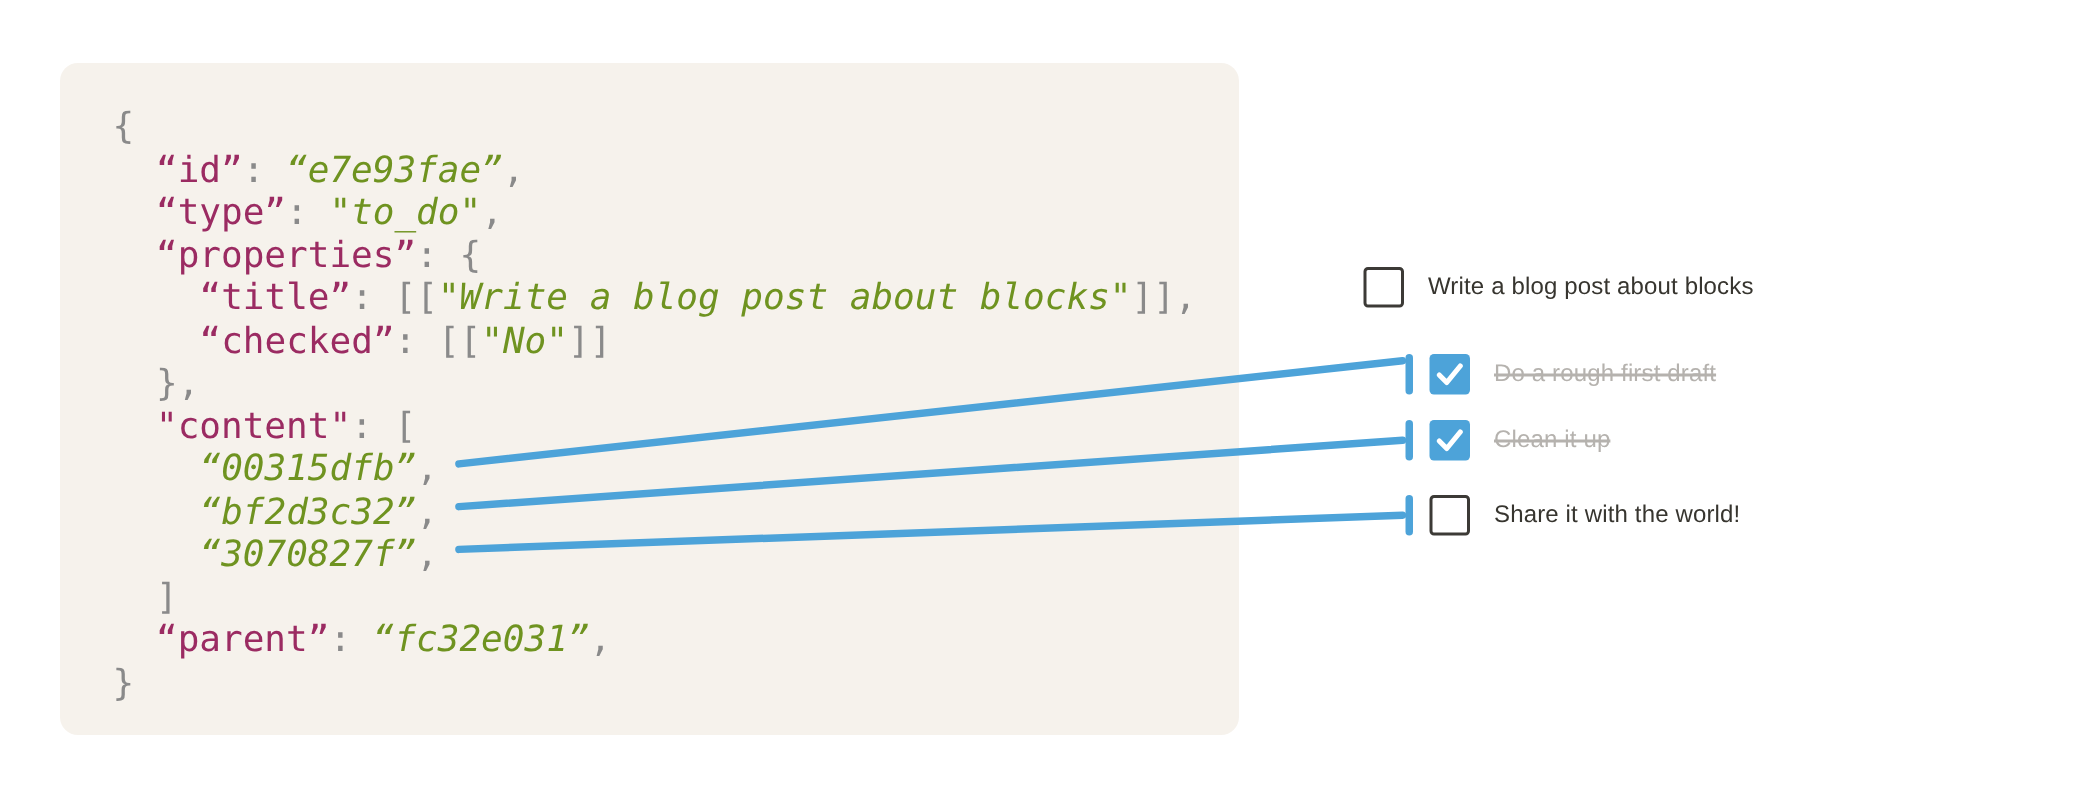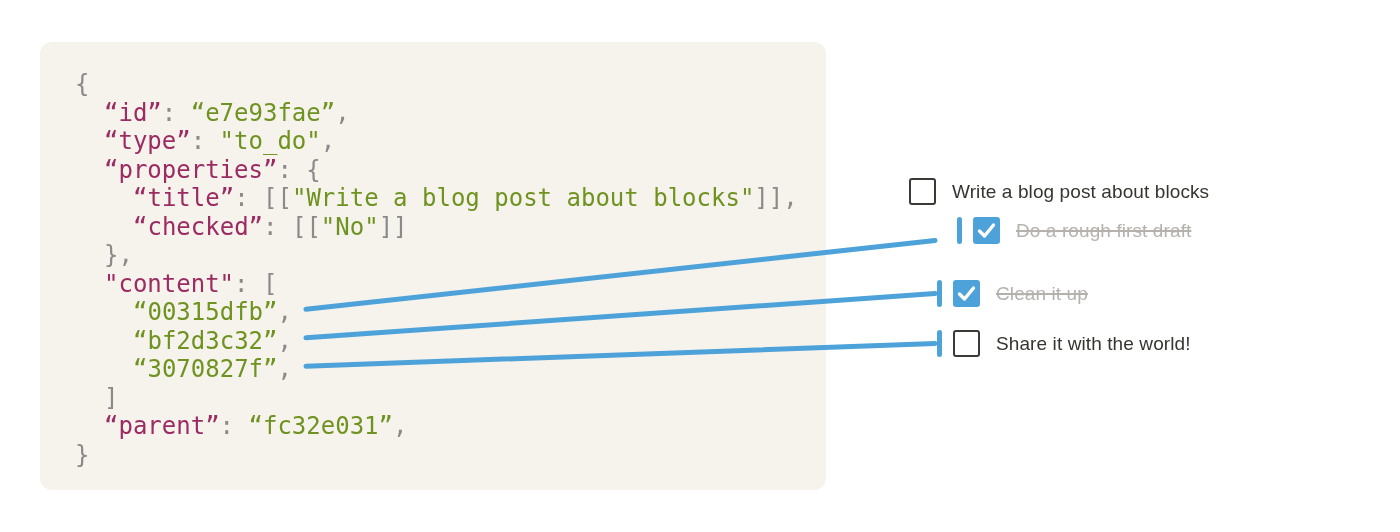--- a/index.html
+++ b/index.html
@@ -10,47 +10,47 @@
   html,body{width:1400px;height:532px;background:var(--page-bg);overflow:hidden;}
   .page{position:relative;width:1400px;height:532px;font-family:"Liberation Sans",sans-serif;}
 
   .code-panel{position:absolute;left:40px;top:42px;width:786px;height:448px;
     background:var(--panel-bg);border-radius:12px;}
   .code{position:absolute;left:35px;top:28px;
     font-family:"DejaVu Sans Mono","Liberation Mono",monospace;
     font-size:24px;line-height:28.5px;white-space:pre;}
   .code-line{height:28.5px;}
   .seg-k{color:var(--key);}
-  .seg-v{color:var(--val);}
+  .seg-v{color:var(--val);font-style:italic;}
   .seg-p{color:var(--punct);}
 
   .todo-row{position:absolute;display:flex;align-items:center;gap:16px;height:27px;}
   .todo-row .checkbox{width:27px;height:27px;border-radius:3px;flex:0 0 27px;}
   .checkbox.unchecked{background:#ffffff;border:2.5px solid var(--cb-border);}
   .checkbox.checked{background:var(--blue);display:flex;align-items:center;justify-content:center;}
   .checkbox.checked svg{display:block;}
-  .todo-label{font-size:19px;color:var(--txt);letter-spacing:.1px;white-space:nowrap;}
+  .todo-label{font-size:16px;color:var(--txt);letter-spacing:.1px;white-space:nowrap;}
   .todo-row.done .todo-label{color:var(--done);text-decoration:line-through;text-decoration-thickness:2px;}
   .endcap{position:absolute;left:-16px;top:0;width:5px;height:27px;border-radius:3px;background:var(--blue);}
 
   .connectors{position:absolute;left:0;top:0;width:1400px;height:532px;pointer-events:none;}
 </style>
 </head>
 <body>
 
 <div class="page">
   <div class="code-panel">
     <div class="code" id="code"><div class="code-line" style="padding-left: 0px;"><span class="seg-p">{</span></div><div class="code-line" style="padding-left: 29px;"><span class="seg-k">“id”</span><span class="seg-p">: </span><span class="seg-v">“e7e93fae”</span><span class="seg-p">,</span></div><div class="code-line" style="padding-left: 29px;"><span class="seg-k">“type”</span><span class="seg-p">: </span><span class="seg-v">"to_do"</span><span class="seg-p">,</span></div><div class="code-line" style="padding-left: 29px;"><span class="seg-k">“properties”</span><span class="seg-p">: {</span></div><div class="code-line" style="padding-left: 58px;"><span class="seg-k">“title”</span><span class="seg-p">: [[</span><span class="seg-v">"Write a blog post about blocks"</span><span class="seg-p">]],</span></div><div class="code-line" style="padding-left: 58px;"><span class="seg-k">“checked”</span><span class="seg-p">: [[</span><span class="seg-v">"No"</span><span class="seg-p">]]</span></div><div class="code-line" style="padding-left: 29px;"><span class="seg-p">},</span></div><div class="code-line" style="padding-left: 29px;"><span class="seg-k">"content"</span><span class="seg-p">: [</span></div><div class="code-line" style="padding-left: 58px;"><span class="seg-v">“00315dfb”</span><span class="seg-p">,</span></div><div class="code-line" style="padding-left: 58px;"><span class="seg-v">“bf2d3c32”</span><span class="seg-p">,</span></div><div class="code-line" style="padding-left: 58px;"><span class="seg-v">“3070827f”</span><span class="seg-p">,</span></div><div class="code-line" style="padding-left: 29px;"><span class="seg-p">]</span></div><div class="code-line" style="padding-left: 29px;"><span class="seg-k">“parent”</span><span class="seg-p">: </span><span class="seg-v">“fc32e031”</span><span class="seg-p">,</span></div><div class="code-line" style="padding-left: 0px;"><span class="seg-p">}</span></div></div>
   </div>
   <div id="todo">
       <div class="todo-row" style="top: 178px; left: 909px;">
         <div class="checkbox unchecked"></div>
         <span class="todo-label">Write a blog post about blocks</span>
       </div>
-      <div class="todo-row done" style="top: 217px; left: 953px; margin-left: 20px;">
+      <div class="todo-row done" style="top: 236px; left: 953px;">
         <div class="endcap"></div>
         <div class="checkbox checked">
           <svg width="27" height="27" viewBox="0 0 27 27">
             <polyline points="6.5,14 11.5,19 20.5,8" fill="none" stroke="#ffffff" stroke-width="3.4" stroke-linecap="round" stroke-linejoin="round"></polyline>
           </svg>
         </div>
         <span class="todo-label">Do a rough first draft</span>
       </div>
       <div class="todo-row done" style="top: 280px; left: 953px;">
         <div class="endcap"></div>

